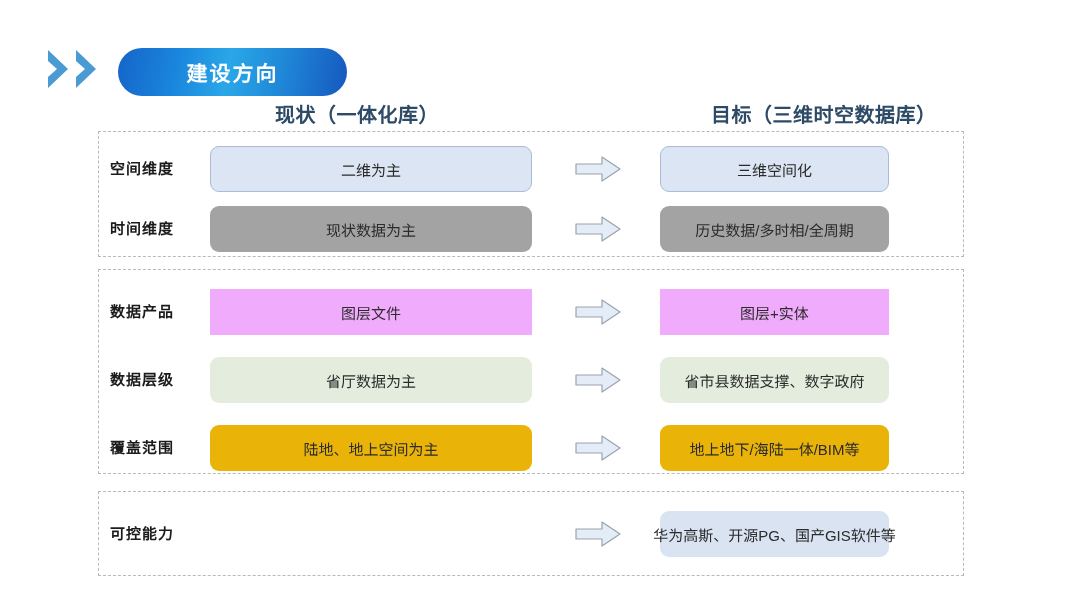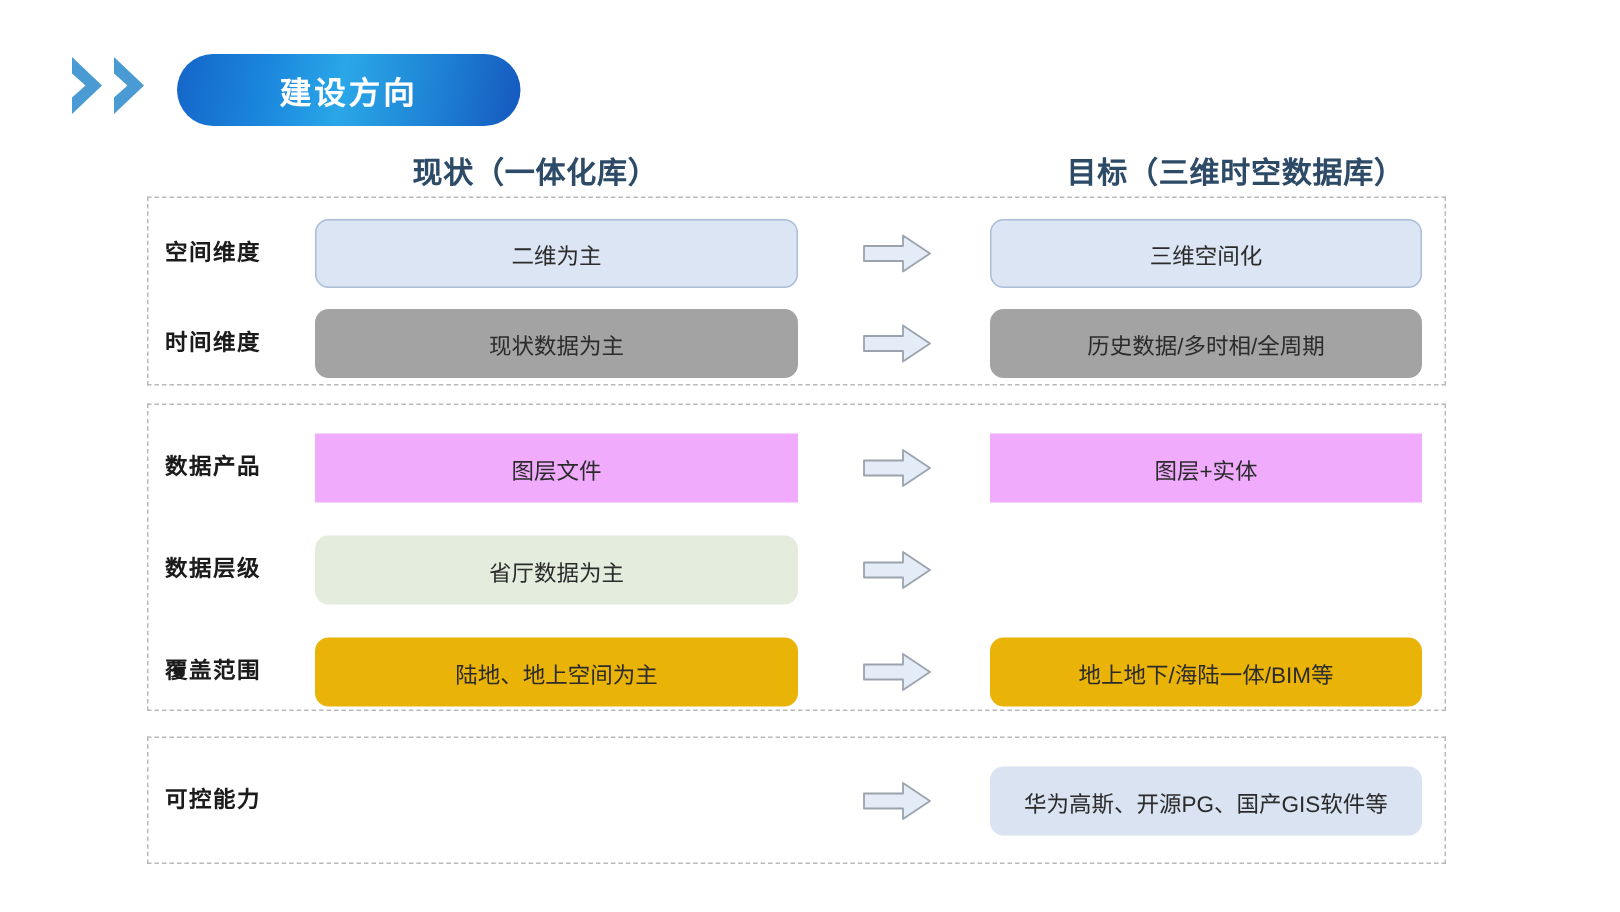--- a/index.html
+++ b/index.html
@@ -13,21 +13,21 @@
     background: #ffffff;
     font-family: "Liberation Sans", "DejaVu Sans", sans-serif;
     overflow: hidden;
     position: relative;
   }
 
   
   .header {
     position: absolute;
     left: 0;
-    top: 0;
+    top: 12px;
     width: 1064px;
     height: 96px;
   }
   .chevron-logo {
     position: absolute;
     left: 46px;
     top: 32px;
     width: 72px;
     height: 50px;
   }
@@ -105,21 +105,21 @@
     color: #2b2b2b;
     box-sizing: border-box;
     white-space: nowrap;
   }
   .chip.current {
     left: 112px;
     width: 322px;
   }
   .chip.target {
     left: 562px;
-    width: 288px;
+    width: 229px;
   }
 
   
   .chip.v-blue      { background: #dbe5f3; border: 1px solid #a9bdd8; border-radius: 9px; text-align: center; }
   .chip.v-peach     { background: #a3a3a3; border-radius: 9px; }
   .chip.v-amber     { background: #f0abfc; border-radius: 0; }
   .chip.v-green     { background: #e3ecdd; border-radius: 9px; }
   .chip.v-lavender  { background: #eab308; border-radius: 9px; }
   .chip.v-steel     { background: #d9e3f2; border-radius: 9px; }
 
@@ -187,20 +187,21 @@
       <div class="chip target v-amber">图层+实体</div>
     </div>
     <div class="row" style="top: 357px;">
       <div class="row-label">数据层级</div>
       <div class="chip current v-green">省厅数据为主</div>
       <div class="arrow">
         <svg viewBox="0 0 48 28" aria-hidden="true">
           <path d="M2 9 H28 V2 L46 14 L28 26 V19 H2 Z" fill="#e4ecf7" stroke="#9aa3ae" stroke-width="1.2" stroke-linejoin="round"></path>
         </svg>
       </div>
+      <div class="chip target v-green">省市县数据支撑、数字政府</div>
     </div>
     <div class="row" style="top: 425px;">
       <div class="row-label">覆盖范围</div>
       <div class="chip current v-lavender">陆地、地上空间为主</div>
       <div class="arrow">
         <svg viewBox="0 0 48 28" aria-hidden="true">
           <path d="M2 9 H28 V2 L46 14 L28 26 V19 H2 Z" fill="#e4ecf7" stroke="#9aa3ae" stroke-width="1.2" stroke-linejoin="round"></path>
         </svg>
       </div>
       <div class="chip target v-lavender">地上地下/海陆一体/BIM等</div>

